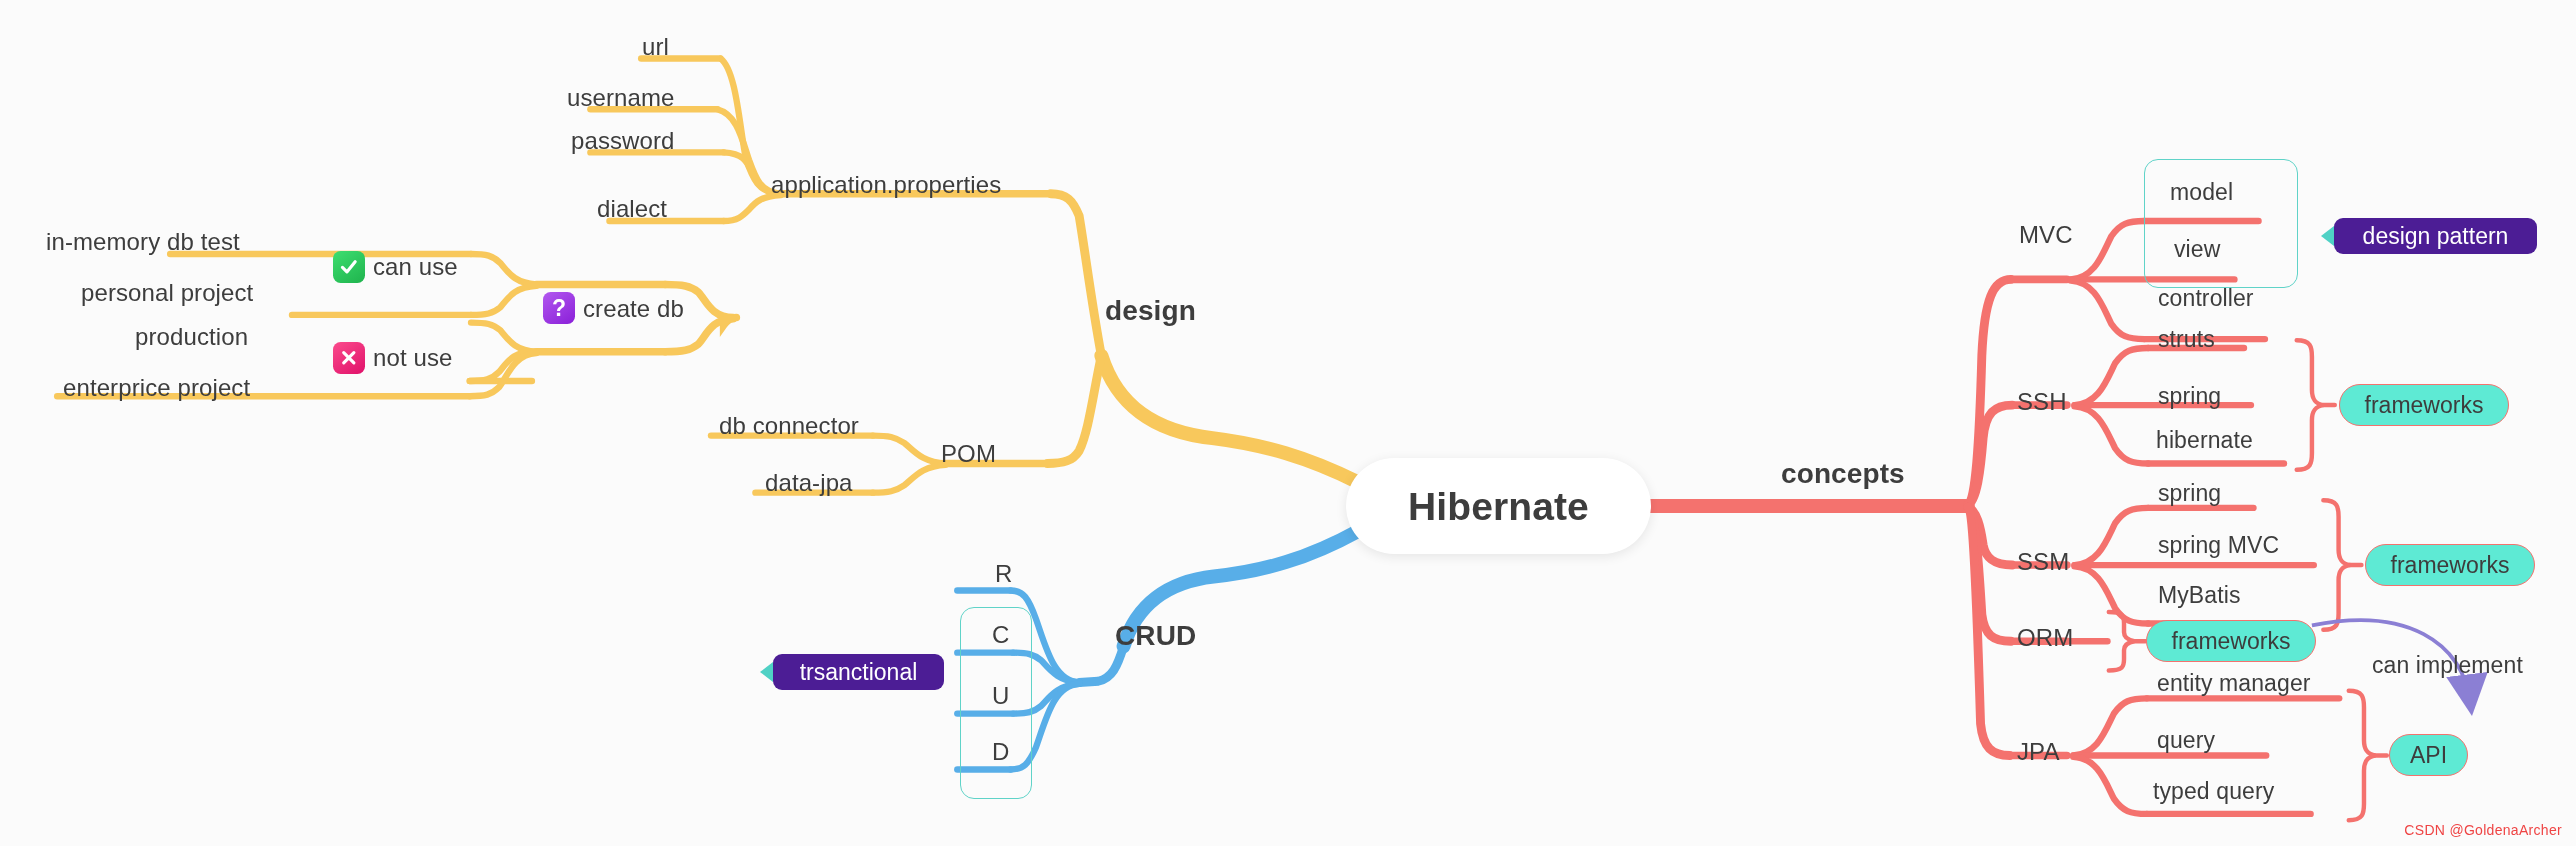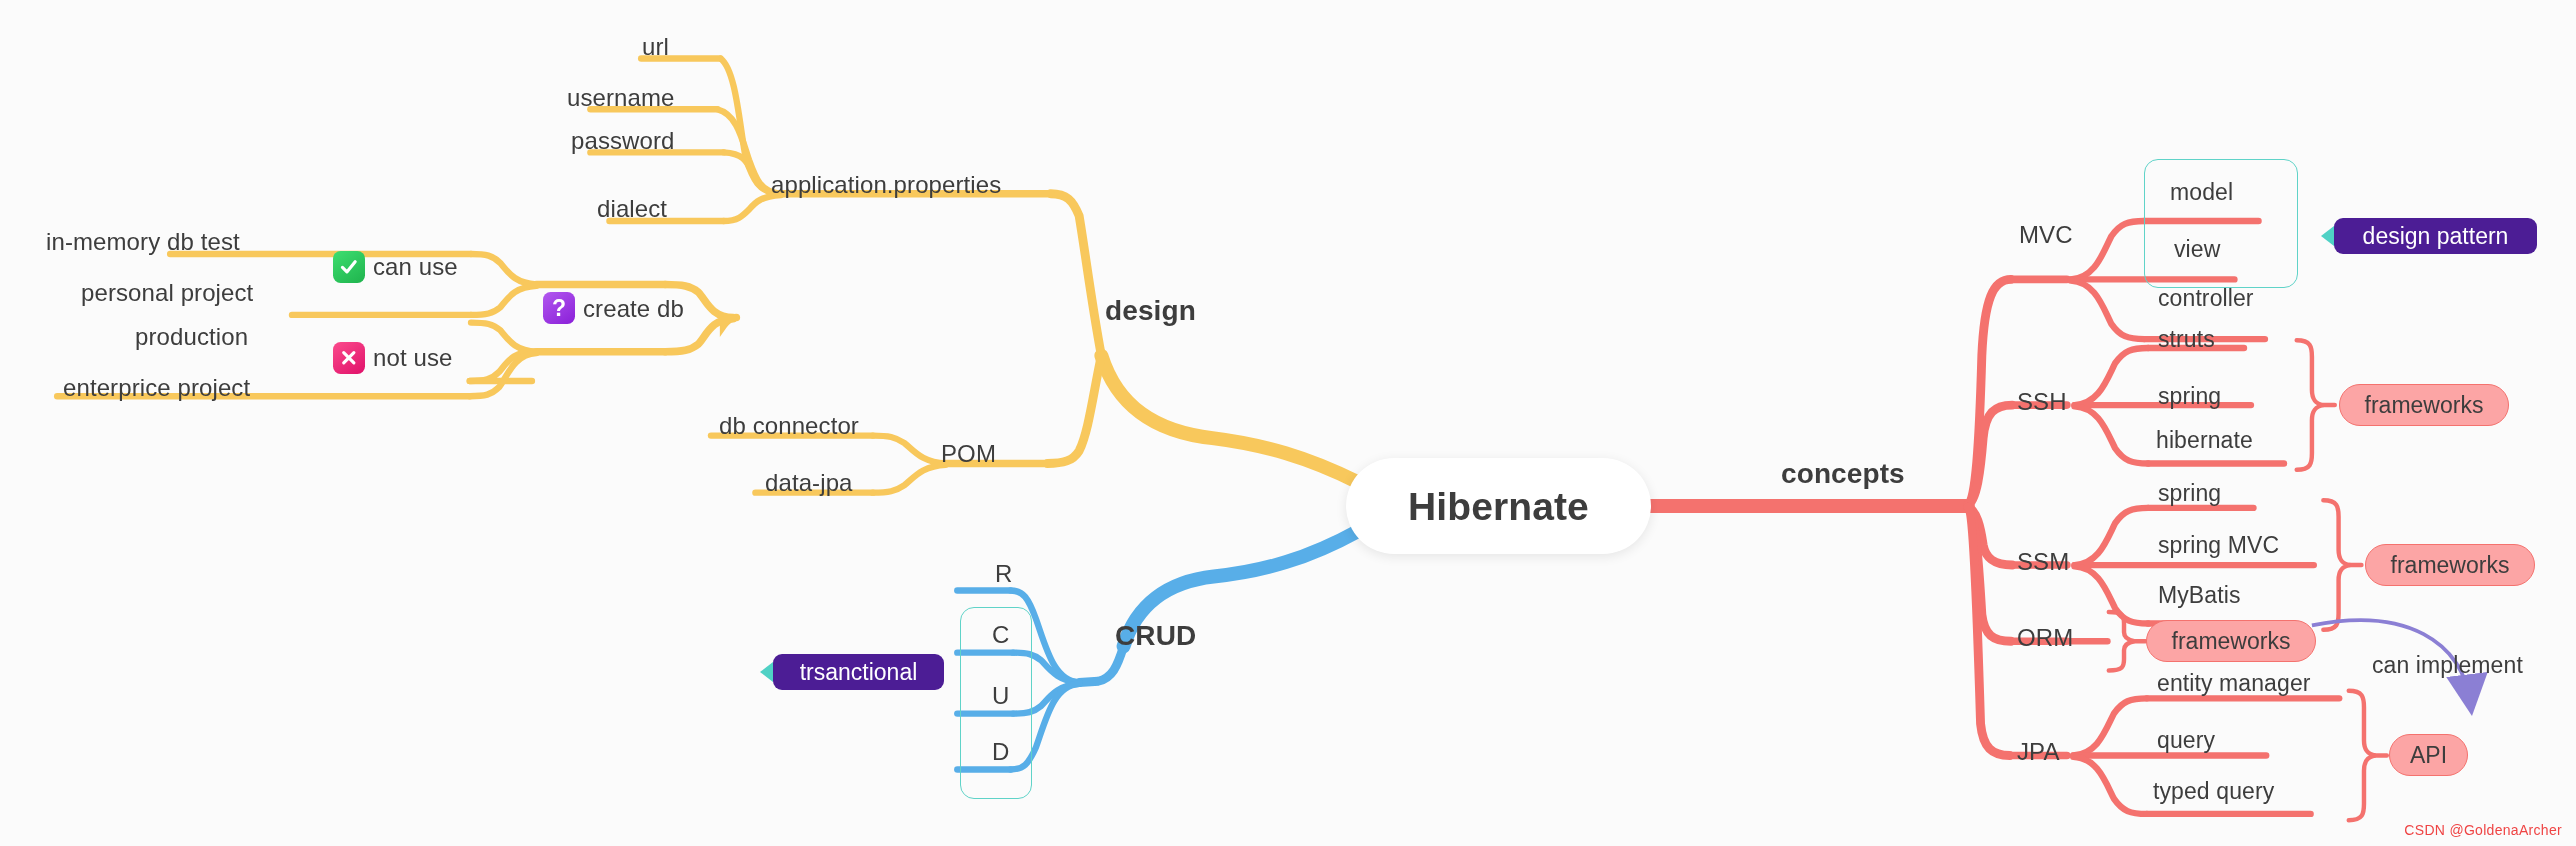--- a/index.html
+++ b/index.html
@@ -52,21 +52,21 @@
     display: flex;
     align-items: center;
     justify-content: center;
   }
 
   
   .pill-red {
     position: absolute;
     border: 1.9px solid #f4726e;
     border-radius: 25.4px;
-    background: #fca5a5;
+    background: #5eead4;
     color: #3d3d3d;
     font-size: 23px;
     display: flex;
     align-items: center;
     justify-content: center;
     padding: 0 16.5px;
     height: 42px;
     box-sizing: border-box;
   }
 

